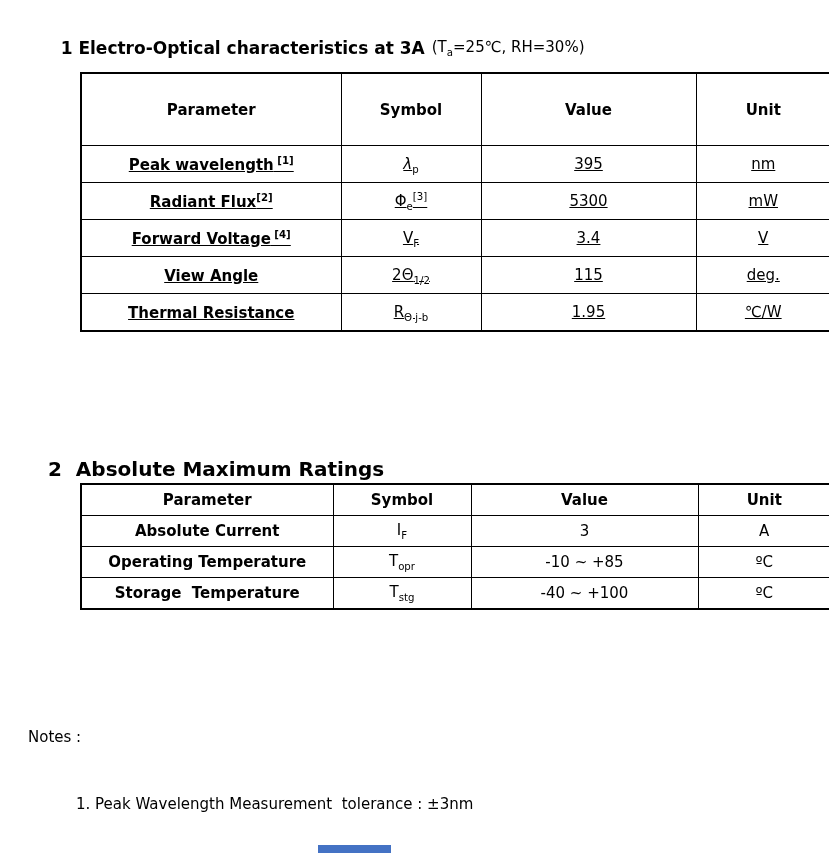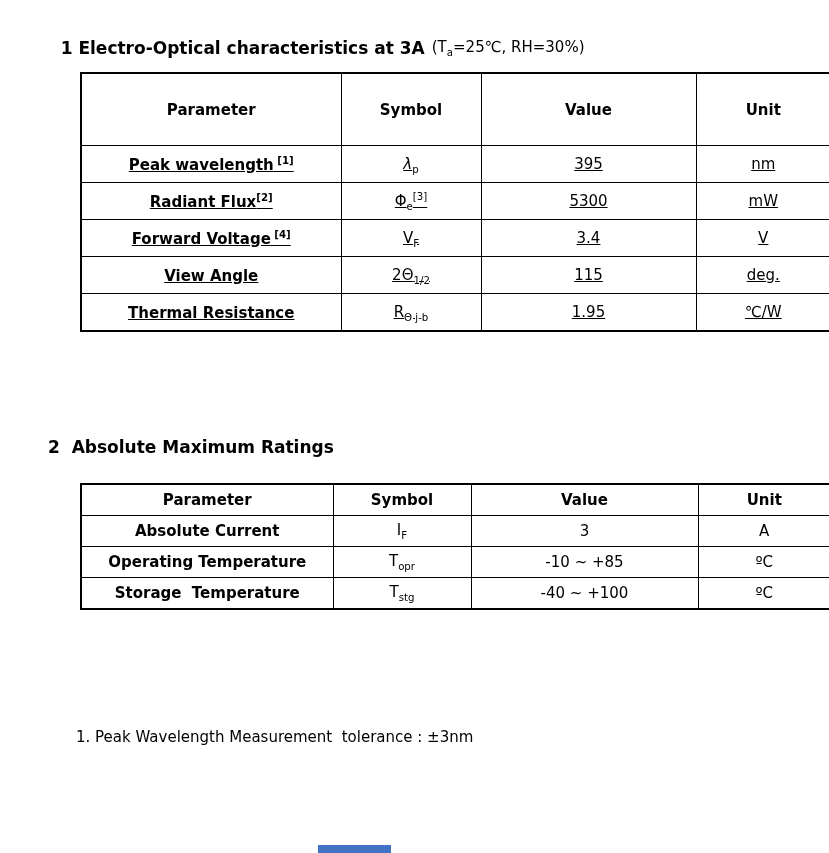--- a/index.html
+++ b/index.html
@@ -5,21 +5,21 @@
   html,body{margin:0;padding:0;background:#ffffff;}
   .page{
     position:relative;width:829px;height:853px;background:#ffffff;
     font-family:"DejaVu Sans","Liberation Sans",sans-serif;color:#000;
     overflow:hidden;
   }
   sub{font-size:68%;}
   sup{font-size:68%;}
   .h1{position:absolute;left:37px;top:18px;font-size:17px;font-weight:bold;white-space:pre-wrap;}
   .h1 .cond{font-weight:normal;font-size:15px;vertical-align:2px;margin-left:7px;}
-  .h2{position:absolute;left:48px;top:437px;font-size:17px;font-weight:bold;white-space:pre-wrap;}
+  .h2{position:absolute;left:48px;top:457px;font-size:20px;font-weight:bold;white-space:pre-wrap;}
   table.t{position:absolute;border-collapse:collapse;table-layout:fixed;border:2px solid #000;margin-left:35px;}
   table.t th,table.t td{
     border:1px solid #000;text-align:center;vertical-align:middle;
     font-size:15px;white-space:pre-wrap;padding:0 2px;
   }
   table.t th{font-weight:bold;}
   td.param{font-weight:bold;}
   .it{font-style:italic;}
   .t1{left:45px;top:72px;width:750px;}
   .t1 th{height:71px;}
@@ -118,20 +118,21 @@
     <tr>
       <td class="param">Storage  Temperature</td>
       <td><span>T</span><sub>stg</sub></td>
       <td>-40 ~ +100</td>
       <td>ºC</td>
     </tr>
   </tbody>
     </table>
 
   <div class="notes">
+    <div>Notes :</div>
     <div class="item">1. Peak Wavelength Measurement  tolerance : ±3nm</div>
     
     
     
     
     
   </div>
 
   <div class="bottom-bar"></div>
 

